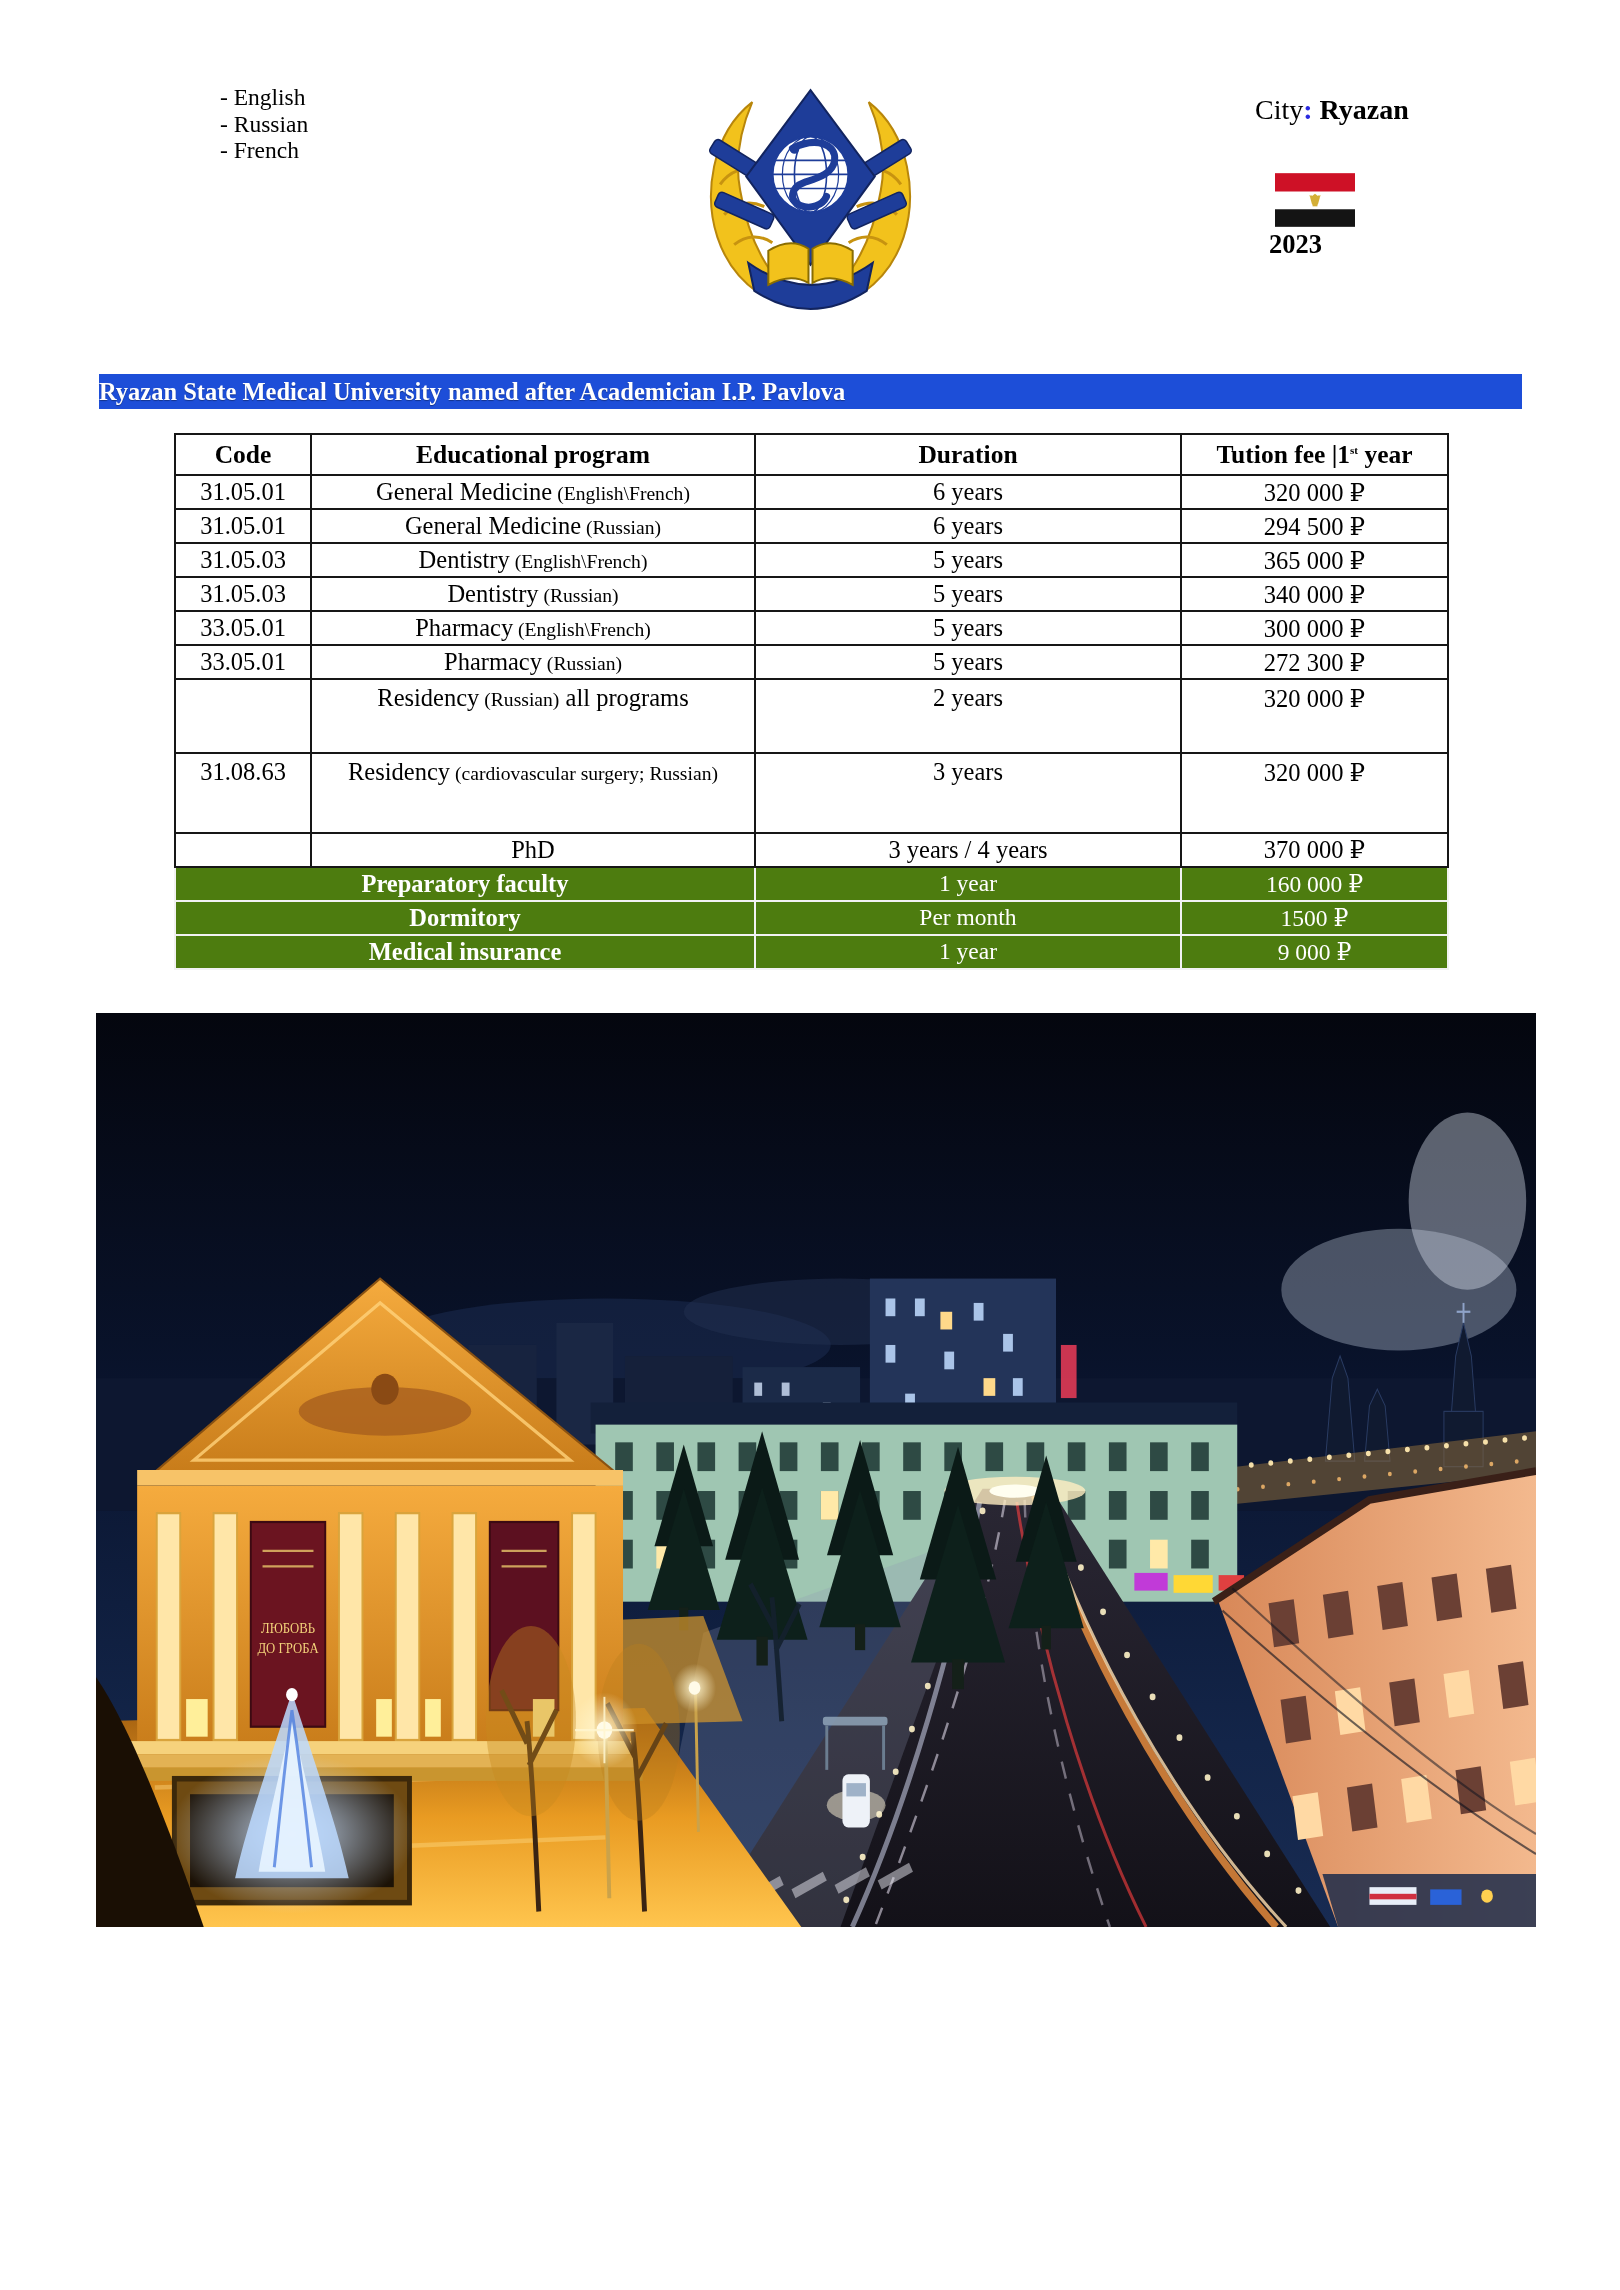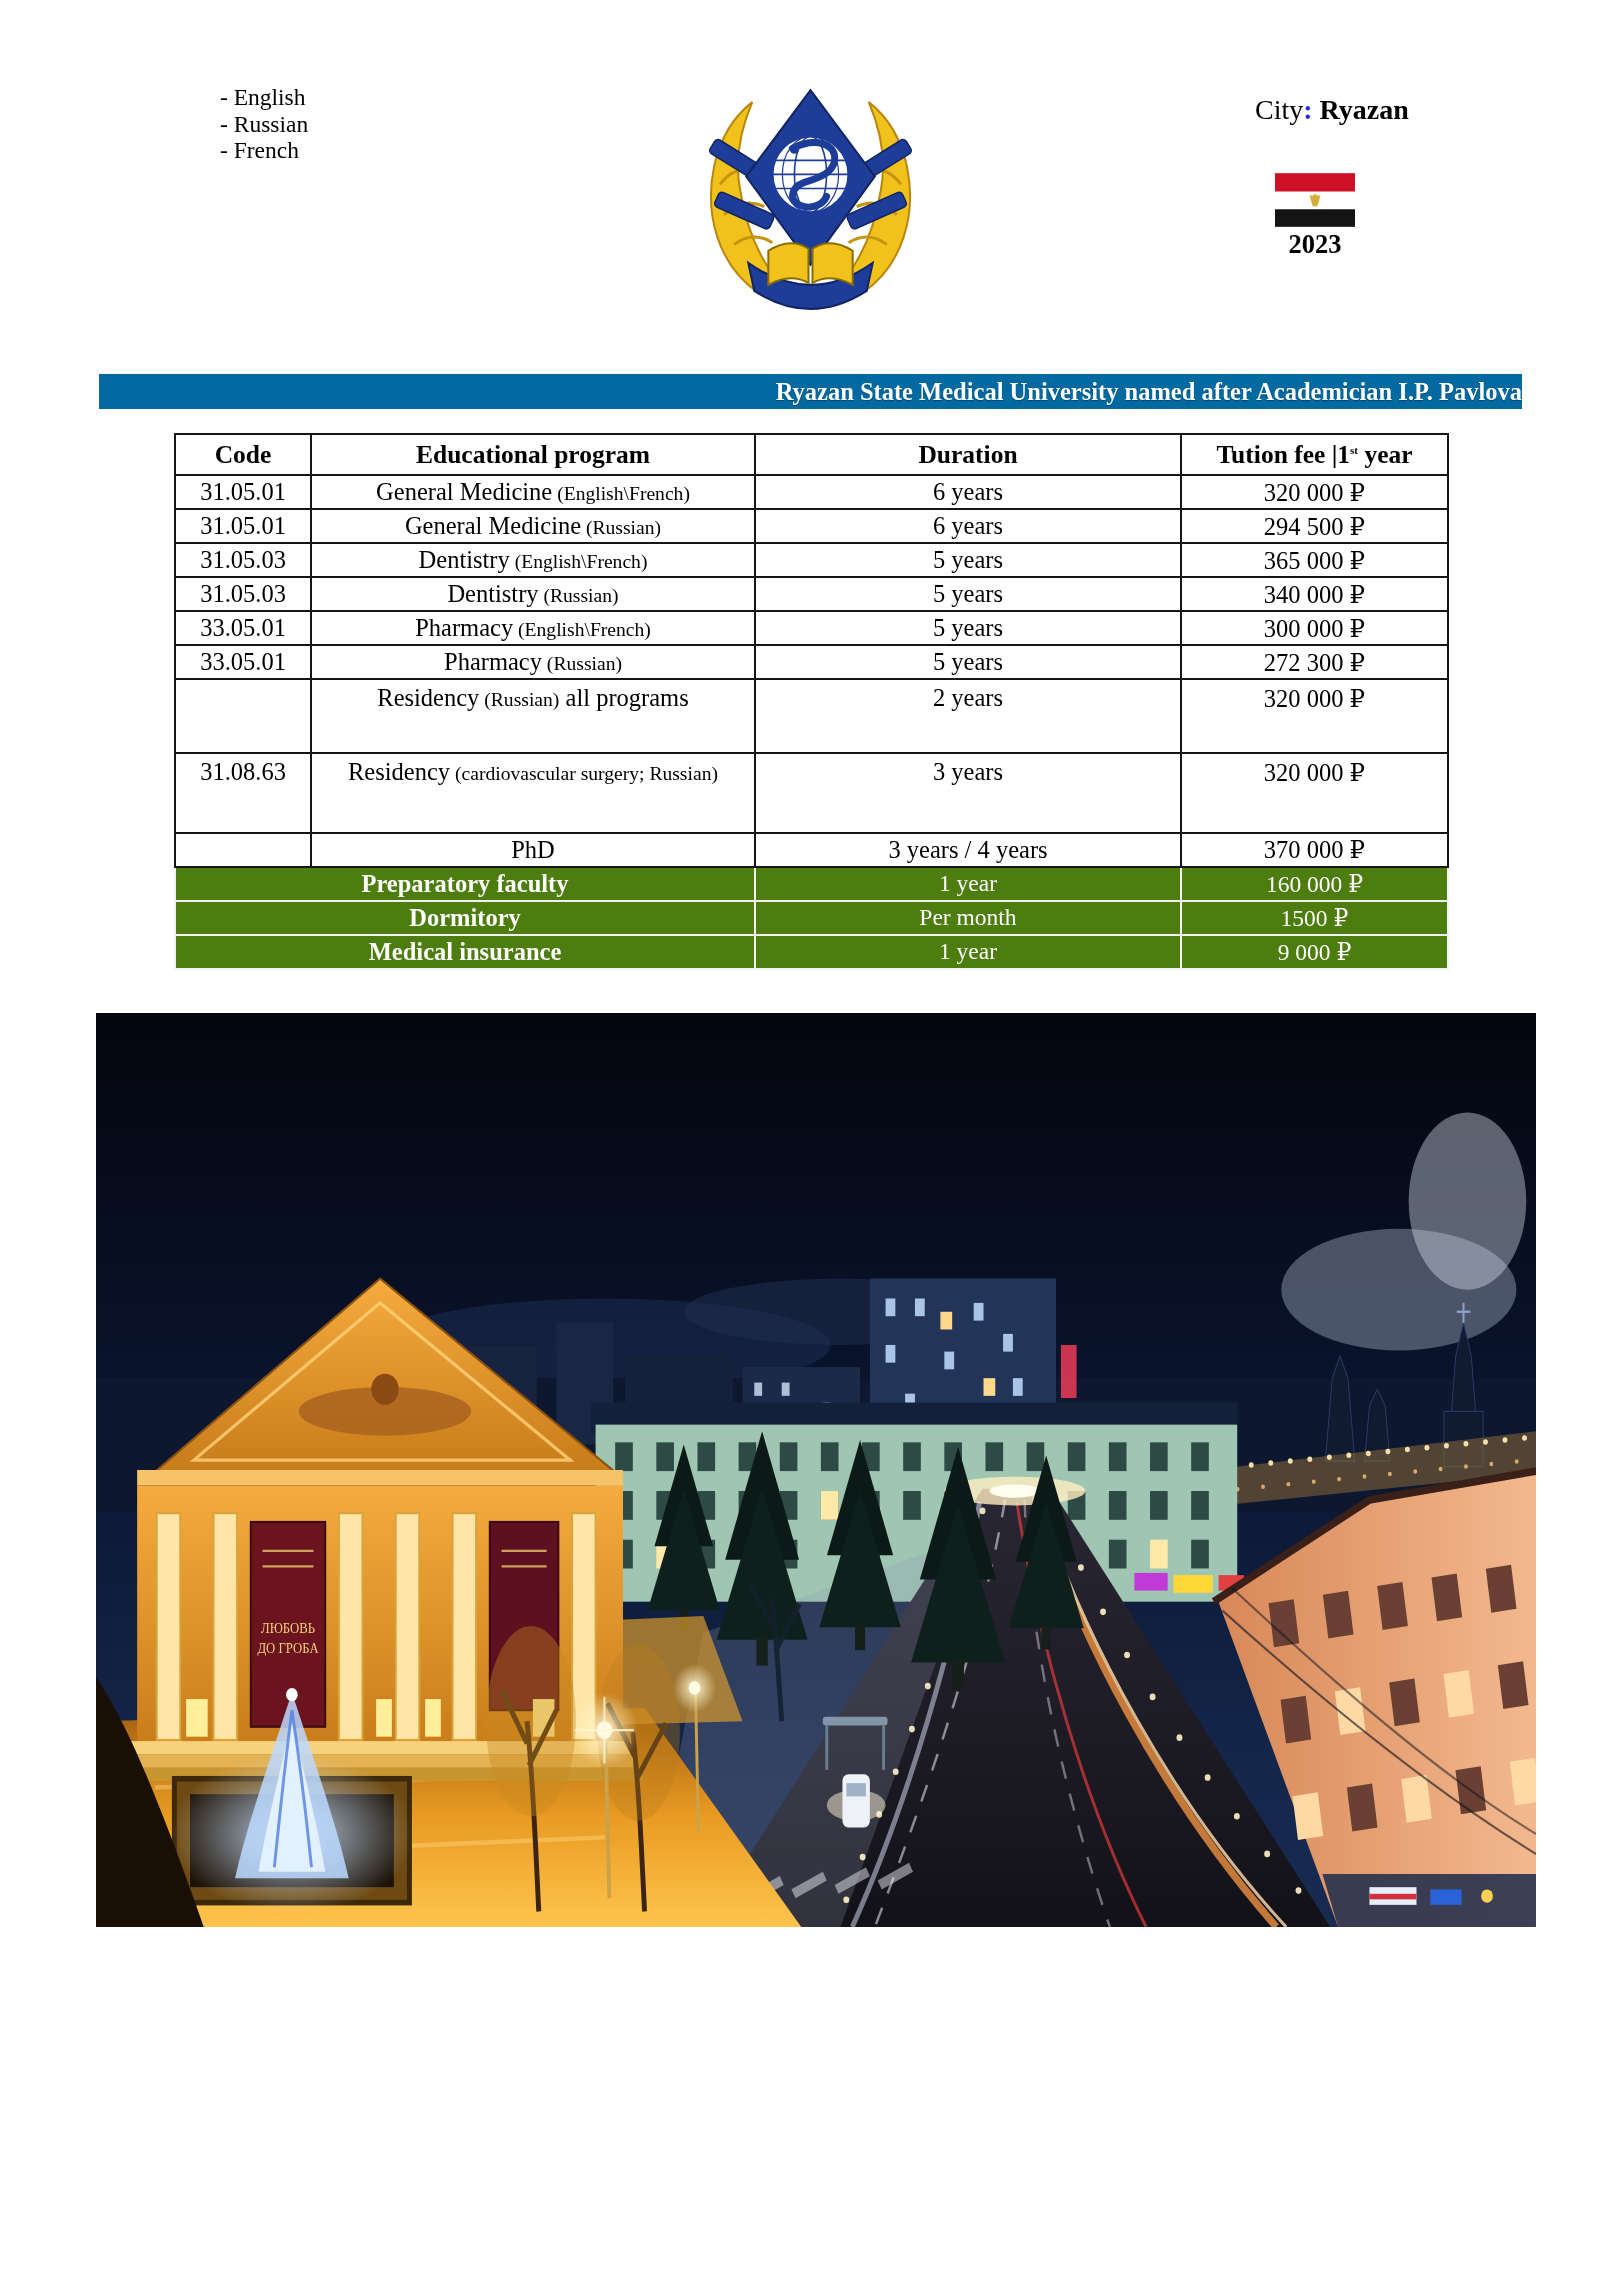--- a/index.html
+++ b/index.html
@@ -11,27 +11,27 @@
   .languages { position:absolute; left:220px; top:84px; font-size:23.5px; line-height:26.5px; }
   
   .logo { position:absolute; left:698px; top:74px; width:225px; height:241px; }
   .logo svg { width:100%; height:100%; }
   
   .city-line { position:absolute; left:1255px; top:94px; font-size:28px; white-space:nowrap; }
   .city-sep  { color:#2a2ae0; font-weight:bold; }
   .city-value{ font-weight:bold; }
   .flag { position:absolute; left:1275px; top:173px; width:80px; height:54px; }
   .flag svg { width:100%; height:100%; display:block; }
-  .year { position:absolute; left:1269px; top:229px; width:92px; text-align:center;
+  .year { position:absolute; left:1269px; top:229px; width:92px; text-align:left;
           font-size:26.5px; font-weight:bold; }
   
   .banner {
     position:absolute; left:99px; top:374px; width:1423px; height:35px;
-    background:#0369a1; color:#ffffff; font-weight:bold; font-size:24.5px;
-    text-align:right; line-height:35px; text-shadow:0 1px 1px rgba(0,0,0,.35);
+    background:#1d4ed8; color:#ffffff; font-weight:bold; font-size:24.5px;
+    text-align:left; line-height:35px; text-shadow:0 1px 1px rgba(0,0,0,.35);
   }
   
   .table-wrap { position:absolute; left:174px; top:433px; width:1444px; }
   table.doc { border-collapse:collapse; table-layout:fixed; width:1273px; }
   .doc th, .doc td { border:2px solid #161616; border-top-width:2.9px; border-bottom-width:2.9px;
                      padding:0 5.9px; text-align:center; vertical-align:middle; }
   .doc thead th { font-size:25.5px; font-weight:bold; height:39px; }
   .doc td { font-size:24.5px; height:32px; }
   .doc sup { font-size:11px; vertical-align:super; line-height:0; }
   .doc .note { font-size:19.6px; }

